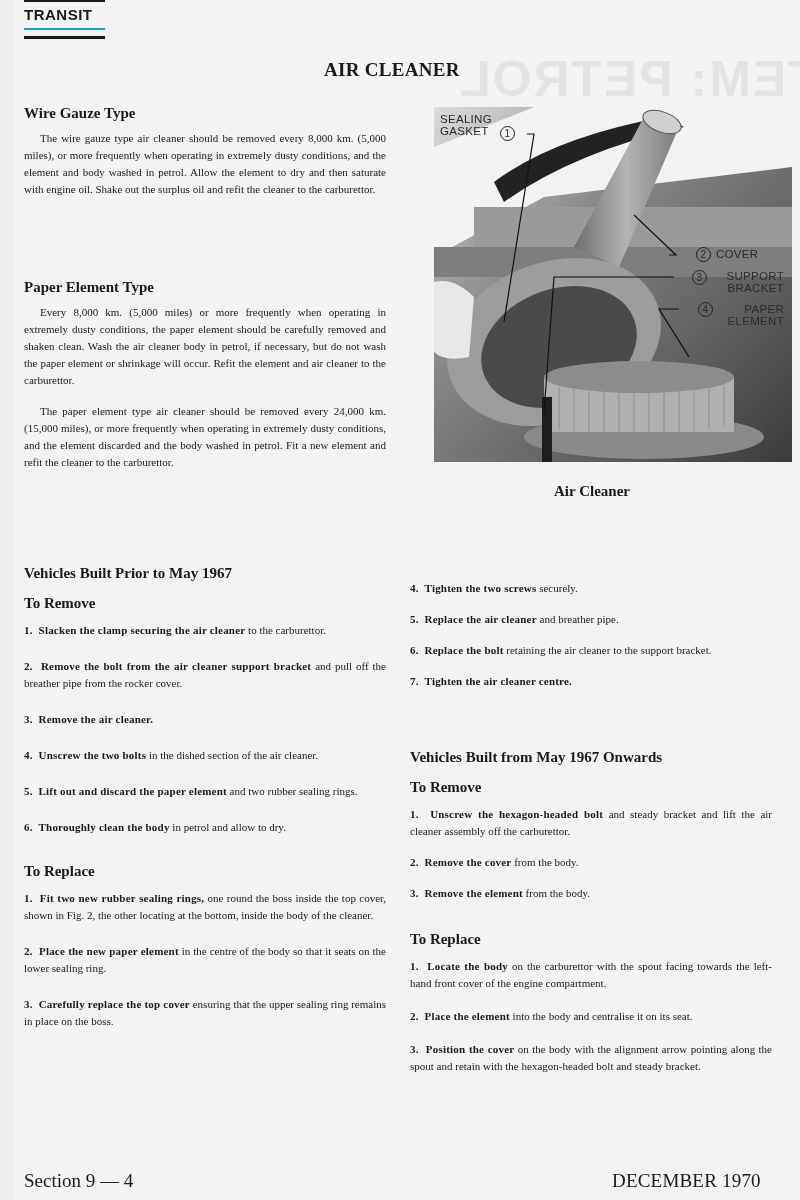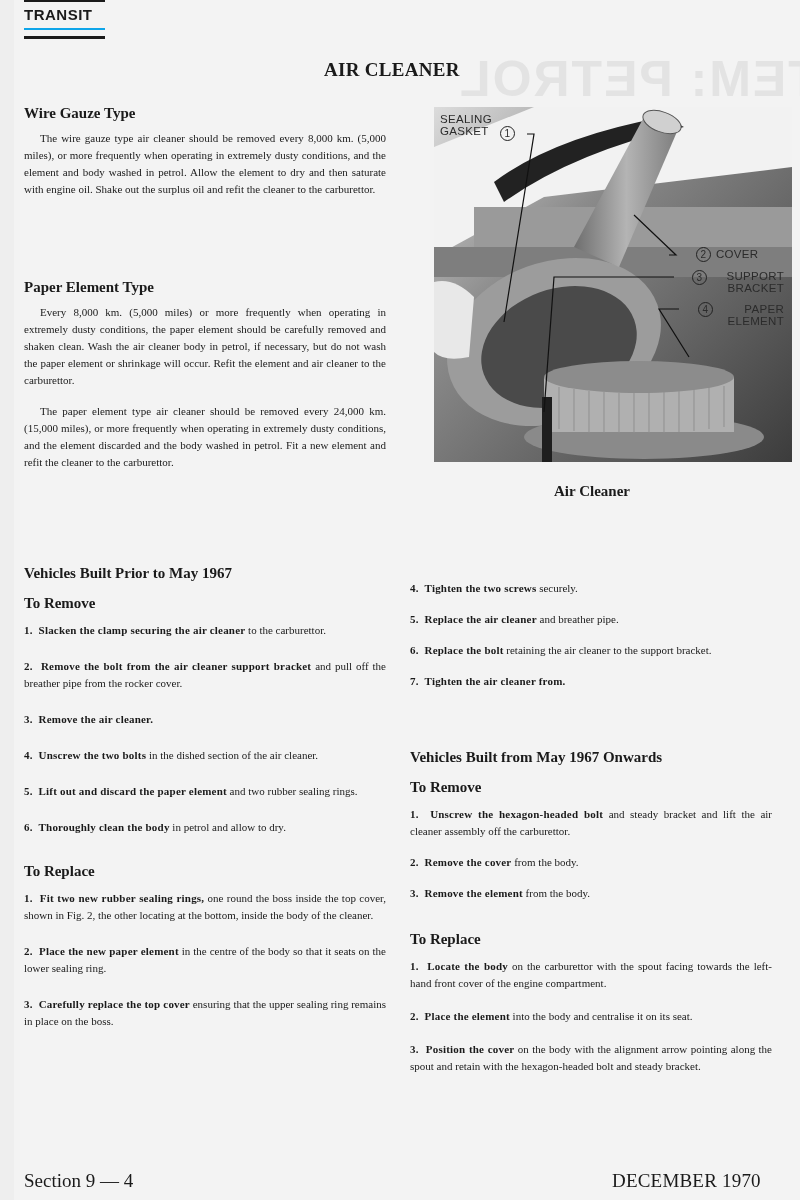--- a/index.html
+++ b/index.html
@@ -184,21 +184,21 @@
       <p class="step" style="margin-top: 19px;"><b>2.&nbsp;&nbsp;</b><b>Place the new paper element</b><span> in the centre of the body so that it seats on the lower sealing ring.</span></p>
       <p class="step" style="margin-top: 19px; font-family: Liberation Serif, serif;"><b>3.&nbsp;&nbsp;</b><b>Carefully replace the top cover</b><span> ensuring that the upper sealing ring remains in place on the boss.</span></p>
     </div>
 </div>
 
 <div class="col col-right" style="top:580px">
   <div id="prior-replace-b">
       <p class="step" style="margin-top: 0px;"><b>4.&nbsp;&nbsp;</b><b>Tighten the two screws</b><span> securely.</span></p>
       <p class="step" style="margin-top: 14px;"><b>5.&nbsp;&nbsp;</b><b>Replace the air cleaner</b><span> and breather pipe.</span></p>
       <p class="step" style="margin-top: 14px;"><b>6.&nbsp;&nbsp;</b><b>Replace the bolt</b><span> retaining the air cleaner to the support bracket.</span></p>
-      <p class="step" style="margin-top: 14px;"><b>7.&nbsp;&nbsp;</b><b>Tighten the air cleaner from.</b><span></span></p>
+      <p class="step" style="margin-top: 14px;"><b>7.&nbsp;&nbsp;</b><b>Tighten the air cleaner centre.</b><span></span></p>
     </div>
 </div>
 
 <div class="col col-right" style="top:748px">
   <h3>Vehicles Built from May 1967 Onwards</h3>
   <h3 style="margin-top:12px">To Remove</h3>
   <div id="from-remove">
       <p class="step" style="margin-top: 10px;"><b>1.&nbsp;&nbsp;</b><b>Unscrew the hexagon-headed bolt</b><span> and steady bracket and lift the air cleaner assembly off the carburettor.</span></p>
       <p class="step" style="margin-top: 14px;"><b>2.&nbsp;&nbsp;</b><b>Remove the cover</b><span> from the body.</span></p>
       <p class="step" style="margin-top: 14px;"><b>3.&nbsp;&nbsp;</b><b>Remove the element</b><span> from the body.</span></p>

